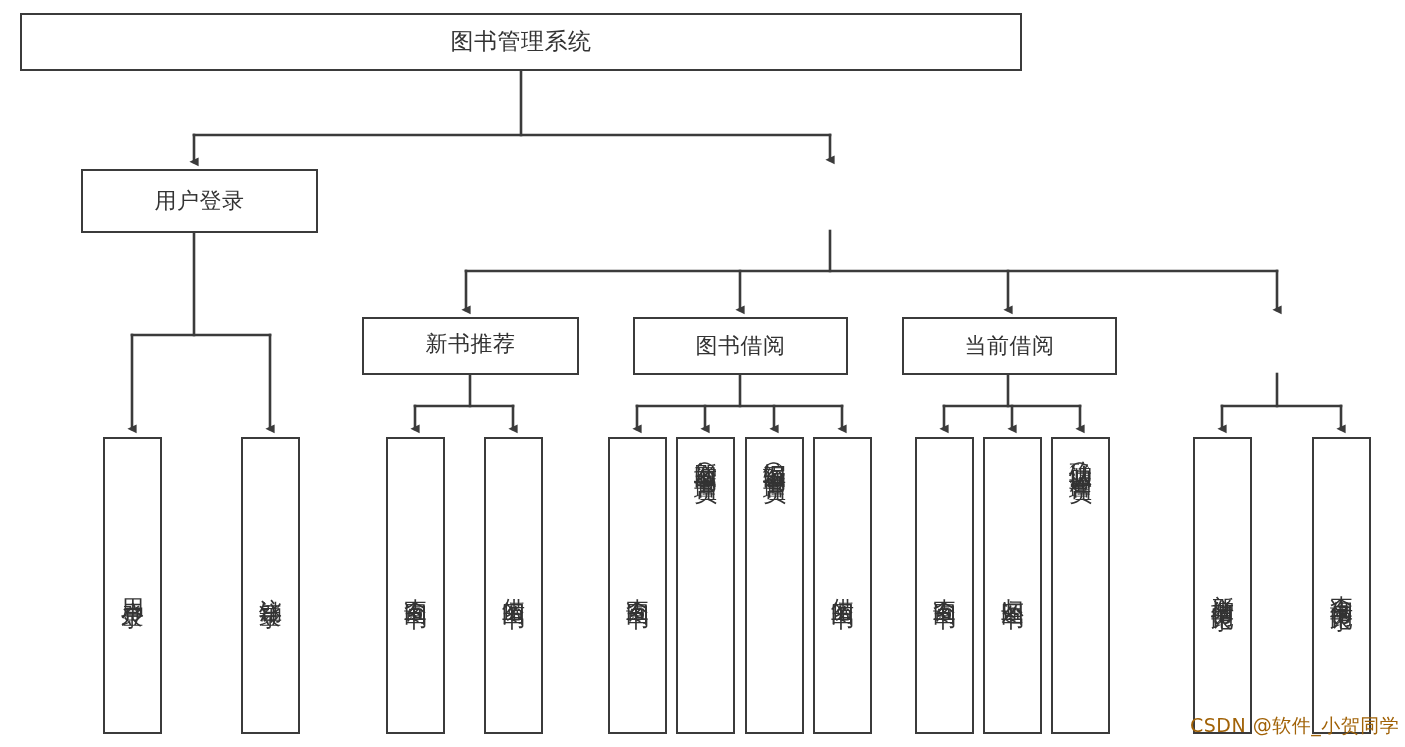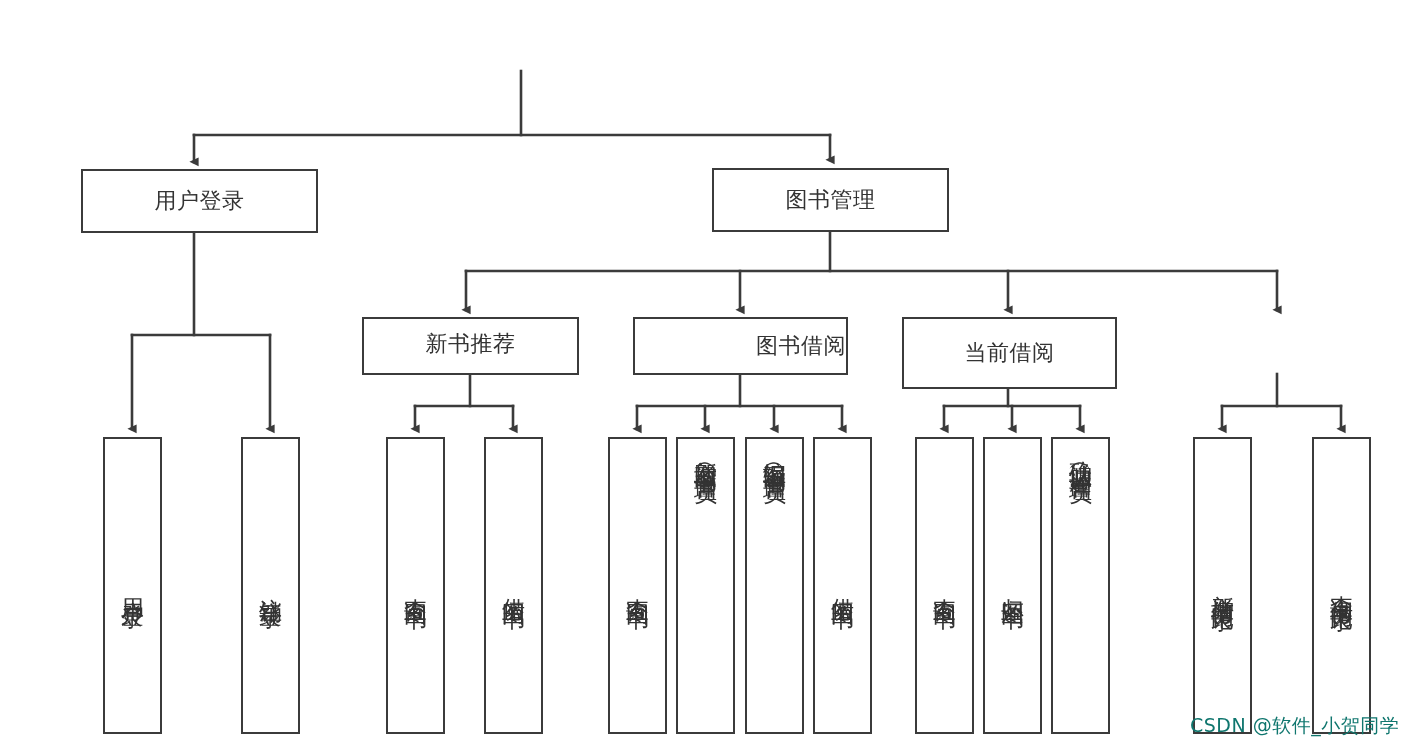--- a/index.html
+++ b/index.html
@@ -65,21 +65,21 @@
     white-space: nowrap;
   }
   
   .node.v.center {
     align-items: center;
     padding-top: 0;
   }
   .watermark {
     position: absolute;
     font-size: 19px;
-    color: #0f766e;
+    color: #a16207;
     white-space: nowrap;
     letter-spacing: 0.5px;
   }
 </style>
 </head>
 <body>
 
 <div id="canvas">
 
   <svg id="edges" viewBox="0 0 1405 747">
@@ -125,35 +125,35 @@
       <path d="M1012,406 L1012,429" marker-end="url(#arw)"></path>
       <path d="M1080,406 L1080,429" marker-end="url(#arw)"></path>
 
       <path d="M1277,374 L1277,406"></path>
       <path d="M1222,406 L1341,406"></path>
       <path d="M1222,406 L1222,429" marker-end="url(#arw)"></path>
       <path d="M1341,406 L1341,429" marker-end="url(#arw)"></path>
     </g>
   </svg>
 
+  <div class="node h root" style="left:20px; top:13px; width:1002px; height:58px;">
+    <span class="label">图书管理系统</span>
+  </div>
 
   <div class="node h" style="left:81px; top:169px; width:237px; height:64px;">
     <span class="label">用户登录</span>
   </div>
-  <div class="node h" style="left:712px; top:168px; width:237px; height:64px;">
-    <span class="label">图书管理</span>
-  </div>
 
   <div class="node h" style="left:362px; top:317px; width:217px; height:58px;font-family:Liberation Mono, monospace;">
     <span class="label">新书推荐</span>
   </div>
-  <div class="node h" style="left:633px; top:317px; width:215px; height:58px;justify-content:flex-end;">
+  <div class="node h" style="left:633px; top:317px; width:215px; height:58px;">
     <span class="label">图书借阅</span>
   </div>
-  <div class="node h" style="left:902px; top:317px; width:215px; height:72px;">
+  <div class="node h" style="left:902px; top:317px; width:215px; height:58px;">
     <span class="label">当前借阅</span>
   </div>
 
   <div class="node v center" style="left:103px; top:437px; width:59px; height:297px;">
     <span class="label">用户登录</span>
   </div>
   <div class="node v center" style="left:241px; top:437px; width:59px; height:297px;">
     <span class="label">注销登录</span>
   </div>
 

